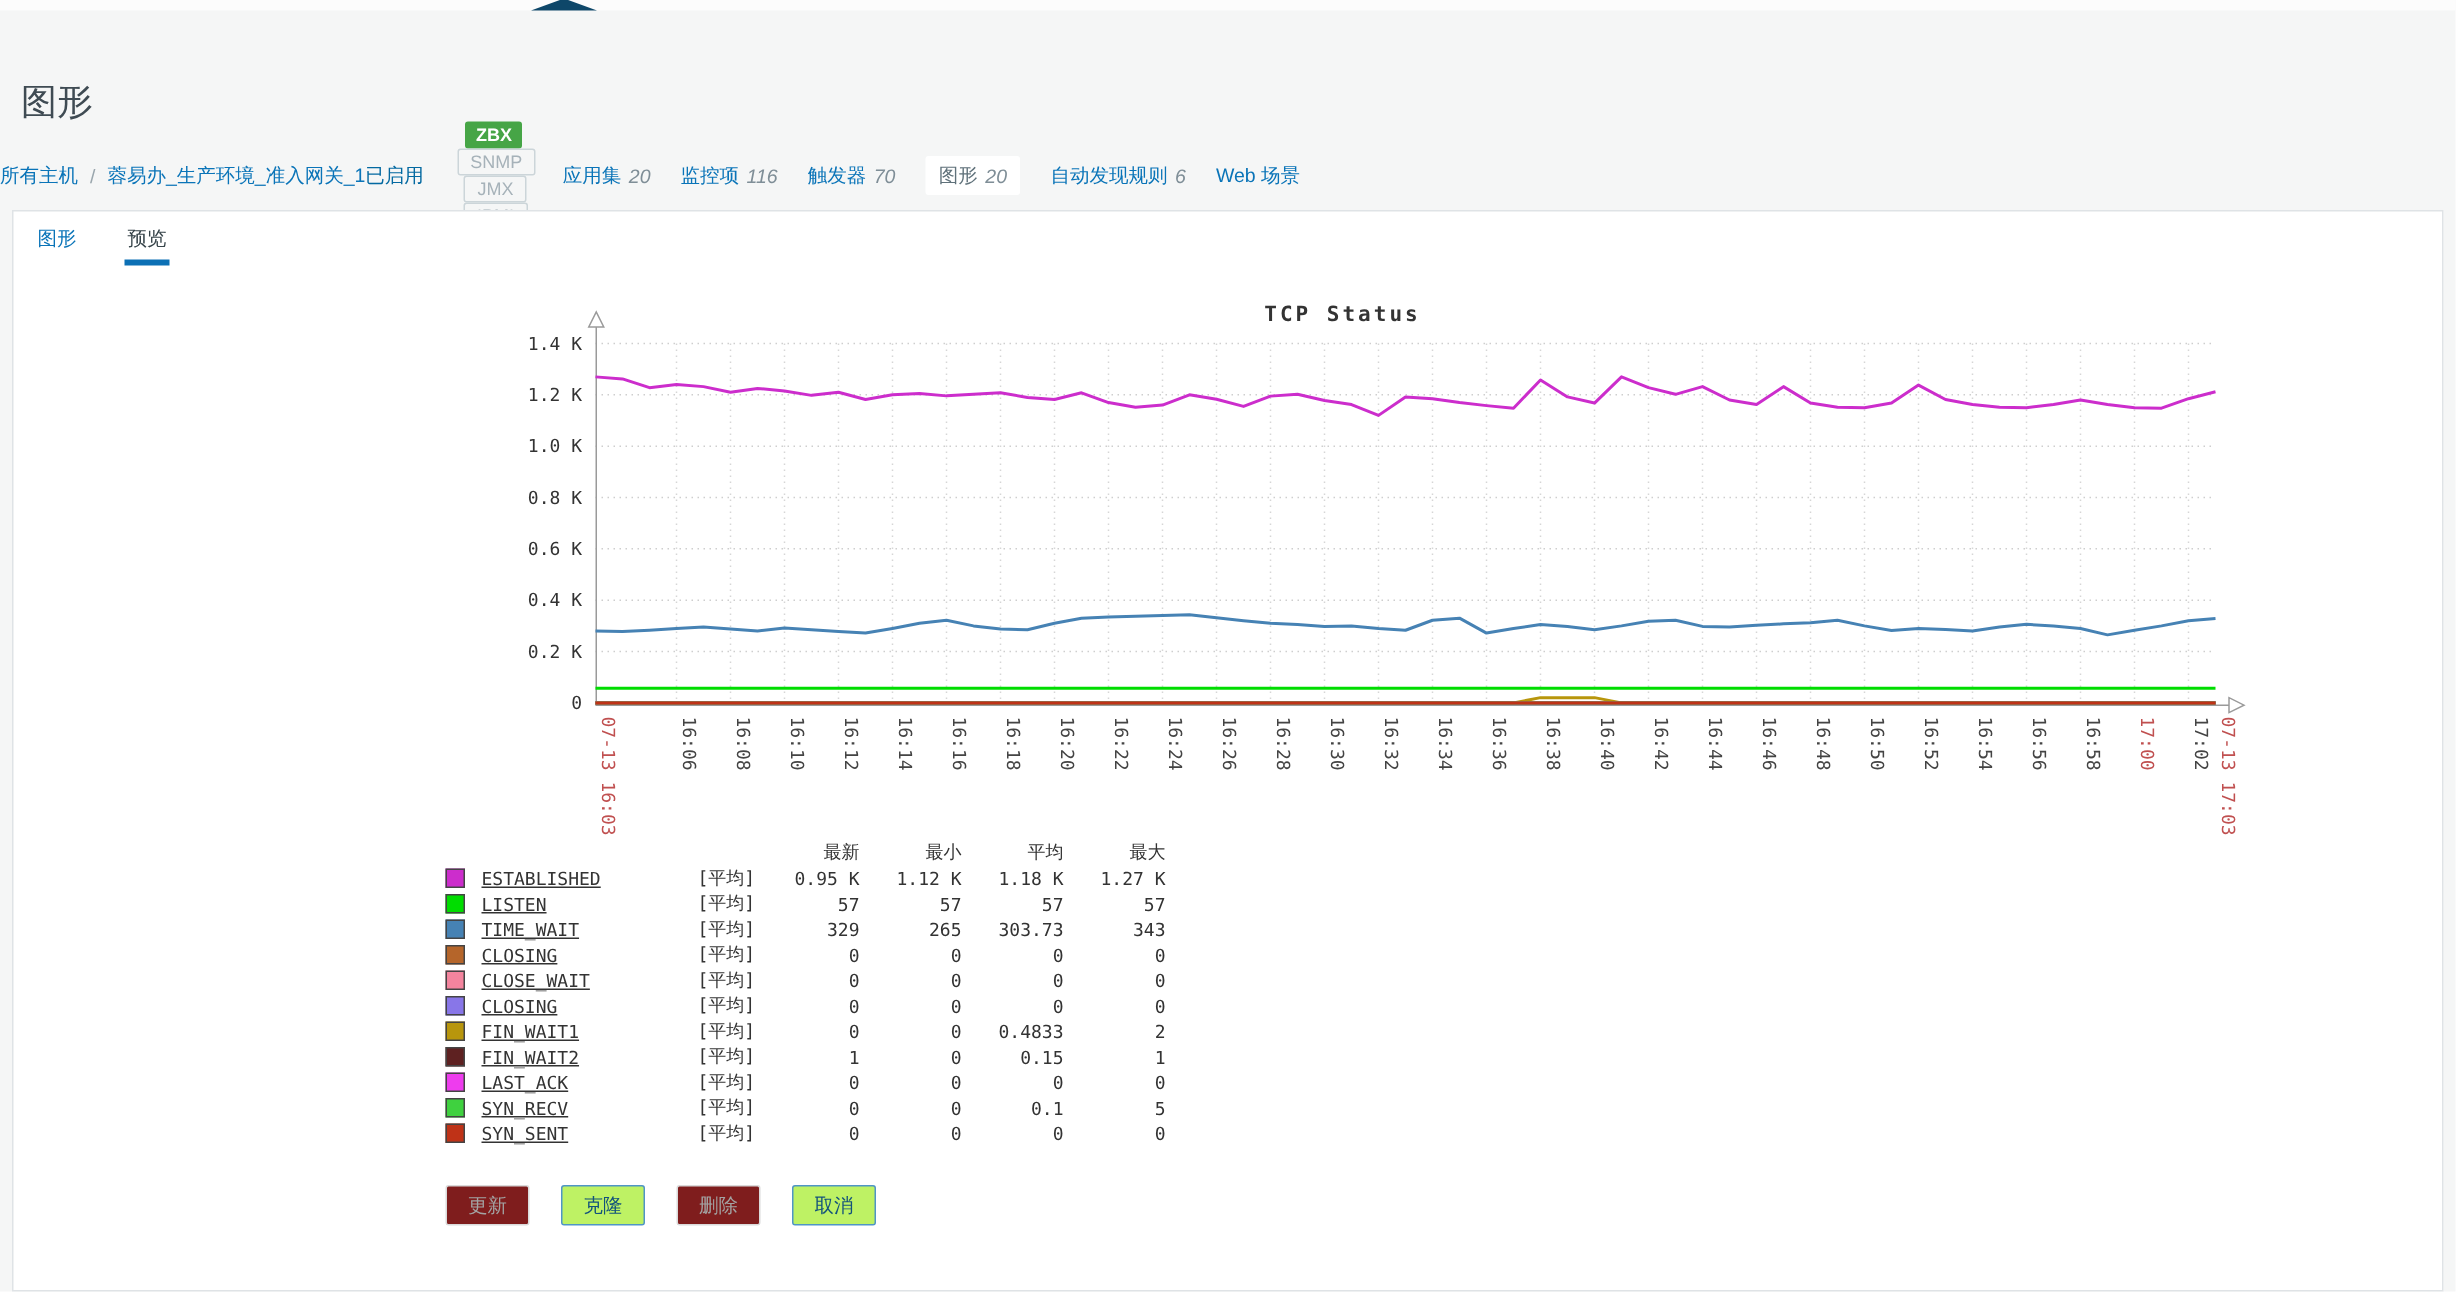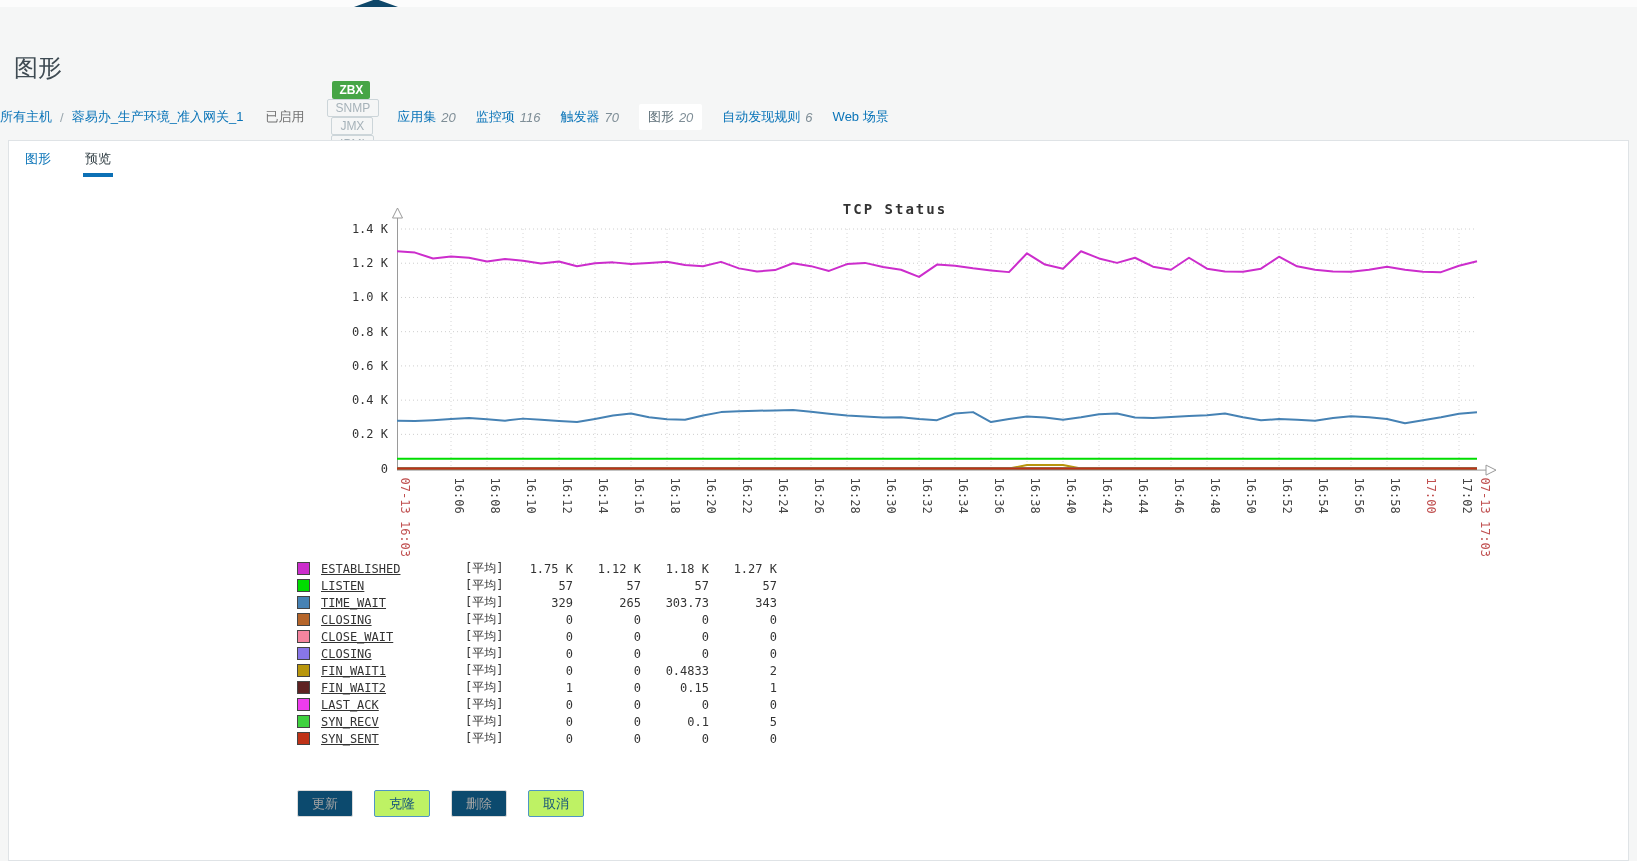--- a/index.html
+++ b/index.html
@@ -17,21 +17,21 @@
   .nav-item.active{color:#ffffff;}
   .nav-underline{position:absolute;left:11px;right:11px;bottom:2px;height:3px;background:#4c9fd2;}
 
   
   .page-title{position:absolute;left:14px;top:52px;font-size:24px;color:#3f4b53;}
 
   
   .breadcrumb{position:absolute;left:0;top:104px;height:26px;display:flex;align-items:center;font-size:13px;color:#7f8e97;}
   .bc-link{color:#0a74b8;text-decoration:none;cursor:pointer;}
   .bc-sep{margin:0 8px;color:#9aa6ad;}
-  .bc-status{margin-left:22px;color:#737373;}
+  .bc-status{color:#0369a1;}
   .agent-badges{margin-left:22px;display:inline-flex;align-items:center;flex-direction:column;}
   .agent-badge{font-size:12px;padding:2px 7px;border-radius:2px;}
   .agent-badge.on{background:#46a546;color:#fff;font-weight:bold;margin-right:3px;}
   .agent-badge.off{color:#a6b2b9;border:1px solid #ccd5d9;padding:1px 8px;background:transparent;}
   .agent-badge.off + .agent-badge.off{margin-left:-1px;}
   .bc-links{margin-left:18px;display:inline-flex;align-items:center;gap:20px;}
   .bc-entity{display:inline-flex;align-items:center;gap:5px;}
   .bc-entity-label{color:#0a74b8;text-decoration:none;cursor:pointer;}
   .bc-count{color:#7f8e97;font-style:italic;}
   .bc-entity.current{background:#ffffff;border-radius:2px;padding:4px 9px;}
@@ -55,21 +55,21 @@
   .lg-swatch{width:11px;height:11px;border:1px solid #444;box-sizing:content-box;}
   .lg-name{padding-left:8px;white-space:nowrap;text-decoration:underline;}
   .lg-func{padding-left:4px;}
   .lg-val{text-align:right;white-space:nowrap;}
   .lg-head .lg-val{color:#333;}
 
   
   .footer-buttons{position:absolute;left:297px;top:790px;display:flex;gap:21px;}
   .fbtn{height:27px;padding:0 14px;font-size:13px;border-radius:2px;font-family:"Liberation Sans",sans-serif;}
   .fbtn.enabled{background:#bef264;border:1px solid #4f95c5;color:#13527c;cursor:pointer;}
-  .fbtn.disabled{background:#0c4a6e;border:1px solid #dadada;color:#a3a3a3;}
+  .fbtn.disabled{background:#7f1d1d;border:1px solid #dadada;color:#a3a3a3;}
 </style>
 </head>
 <body>
 
 <div class="screen">
   <div class="topstrip">
     <div class="menu-pointer"></div>
   </div>
 
 
@@ -213,25 +213,34 @@
       <polyline points="57,273.6 75,273.6 93,273.6 111,273.6 129,273.6 147,273.6 165,273.6 183,273.6 201,273.6 219,273.6 237,273.6 255,273.6 273,273.6 291,273.6 309,273.6 327,273.6 345,273.6 363,273.6 381,273.6 399,273.6 417,273.6 435,273.6 453,273.6 471,273.6 489,273.6 507,273.6 525,273.6 543,273.6 561,273.6 579,273.6 597,273.6 615,273.6 633,273.6 651,273.6 669,273.6 687,273.6 705,273.6 723,273.6 741,273.6 759,273.6 777,273.6 795,273.6 813,273.6 831,273.6 849,273.6 867,273.6 885,273.6 903,273.6 921,273.6 939,273.6 957,273.6 975,273.6 993,273.6 1011,273.6 1029,273.6 1047,273.6 1065,273.6 1083,273.6 1101,273.6 1119,273.6 1137,273.6" fill="none" stroke="#8876E8" stroke-width="2" stroke-linejoin="round"></polyline>
       <polyline points="57,273.6 75,273.6 93,273.6 111,273.6 129,273.6 147,273.6 165,273.6 183,273.6 201,273.6 219,273.6 237,273.6 255,273.6 273,273.6 291,273.6 309,273.6 327,273.6 345,273.6 363,273.6 381,273.6 399,273.6 417,273.6 435,273.6 453,273.6 471,273.6 489,273.6 507,273.6 525,273.6 543,273.6 561,273.6 579,273.6 597,273.6 615,273.6 633,273.6 651,273.6 669,273.6 687,270.1 705,270.1 723,270.1 741,273.6 759,273.6 777,273.6 795,273.6 813,273.6 831,273.6 849,273.6 867,273.6 885,273.6 903,273.6 921,273.6 939,273.6 957,273.6 975,273.6 993,273.6 1011,273.6 1029,273.6 1047,273.6 1065,273.6 1083,273.6 1101,273.6 1119,273.6 1137,273.6" fill="none" stroke="#B8960C" stroke-width="2" stroke-linejoin="round"></polyline>
       <polyline points="57,273.6 75,273.6 93,273.6 111,273.6 129,273.6 147,273.6 165,273.6 183,273.6 201,273.6 219,273.6 237,273.6 255,273.6 273,273.6 291,273.6 309,273.6 327,273.6 345,273.6 363,273.6 381,273.6 399,273.6 417,273.6 435,273.6 453,273.6 471,273.6 489,273.6 507,273.6 525,273.6 543,273.6 561,273.6 579,273.6 597,273.6 615,273.6 633,273.6 651,273.6 669,273.6 687,273.6 705,273.6 723,273.6 741,273.6 759,273.6 777,273.6 795,273.6 813,273.6 831,273.6 849,273.6 867,273.6 885,273.6 903,273.6 921,273.6 939,273.6 957,273.6 975,273.6 993,273.6 1011,273.6 1029,273.6 1047,273.6 1065,273.6 1083,273.6 1101,273.6 1119,273.6 1137,273.6" fill="none" stroke="#5E2121" stroke-width="2" stroke-linejoin="round"></polyline>
       <polyline points="57,273.6 75,273.6 93,273.6 111,273.6 129,273.6 147,273.6 165,273.6 183,273.6 201,273.6 219,273.6 237,273.6 255,273.6 273,273.6 291,273.6 309,273.6 327,273.6 345,273.6 363,273.6 381,273.6 399,273.6 417,273.6 435,273.6 453,273.6 471,273.6 489,273.6 507,273.6 525,273.6 543,273.6 561,273.6 579,273.6 597,273.6 615,273.6 633,273.6 651,273.6 669,273.6 687,273.6 705,273.6 723,273.6 741,273.6 759,273.6 777,273.6 795,273.6 813,273.6 831,273.6 849,273.6 867,273.6 885,273.6 903,273.6 921,273.6 939,273.6 957,273.6 975,273.6 993,273.6 1011,273.6 1029,273.6 1047,273.6 1065,273.6 1083,273.6 1101,273.6 1119,273.6 1137,273.6" fill="none" stroke="#EE3CEE" stroke-width="2" stroke-linejoin="round"></polyline>
       <polyline points="57,273.6 75,273.6 93,273.6 111,273.6 129,273.6 147,273.6 165,273.6 183,273.6 201,273.6 219,273.6 237,273.6 255,273.6 273,273.6 291,273.6 309,273.6 327,273.6 345,273.6 363,273.6 381,273.6 399,273.6 417,273.6 435,273.6 453,273.6 471,273.6 489,273.6 507,273.6 525,273.6 543,273.6 561,273.6 579,273.6 597,273.6 615,273.6 633,273.6 651,273.6 669,273.6 687,273.6 705,273.6 723,273.6 741,273.6 759,273.6 777,273.6 795,273.6 813,273.6 831,273.6 849,273.6 867,273.6 885,273.6 903,273.6 921,273.6 939,273.6 957,273.6 975,273.6 993,273.6 1011,273.6 1029,273.6 1047,273.6 1065,273.6 1083,273.6 1101,273.6 1119,273.6 1137,273.6" fill="none" stroke="#3FD13F" stroke-width="2" stroke-linejoin="round"></polyline>
       <polyline points="57,273.6 75,273.6 93,273.6 111,273.6 129,273.6 147,273.6 165,273.6 183,273.6 201,273.6 219,273.6 237,273.6 255,273.6 273,273.6 291,273.6 309,273.6 327,273.6 345,273.6 363,273.6 381,273.6 399,273.6 417,273.6 435,273.6 453,273.6 471,273.6 489,273.6 507,273.6 525,273.6 543,273.6 561,273.6 579,273.6 597,273.6 615,273.6 633,273.6 651,273.6 669,273.6 687,273.6 705,273.6 723,273.6 741,273.6 759,273.6 777,273.6 795,273.6 813,273.6 831,273.6 849,273.6 867,273.6 885,273.6 903,273.6 921,273.6 939,273.6 957,273.6 975,273.6 993,273.6 1011,273.6 1029,273.6 1047,273.6 1065,273.6 1083,273.6 1101,273.6 1119,273.6 1137,273.6" fill="none" stroke="#BF3217" stroke-width="2" stroke-linejoin="round"></polyline>
       <text x="555" y="19" text-anchor="middle" fill="#333" font-weight="bold" font-family="&quot;DejaVu Sans Mono&quot;,monospace" font-size="14" letter-spacing="2">TCP Status</text>
     </svg>
 
   <div class="legend" id="legend">
+      <div class="lg-row lg-head">
+        <span></span>
+        <span></span>
+        <span></span>
+        <span class="lg-val">最新</span>
+        <span class="lg-val">最小</span>
+        <span class="lg-val">平均</span>
+        <span class="lg-val">最大</span>
+      </div>
       <div class="lg-row">
         <span class="lg-swatch" style="background: rgb(204, 45, 204);"></span>
         <span class="lg-name">ESTABLISHED</span>
         <span class="lg-func">[平均]</span>
-        <span class="lg-val">1.75 K</span>
+        <span class="lg-val">0.95 K</span>
         <span class="lg-val">1.12 K</span>
         <span class="lg-val">1.18 K</span>
         <span class="lg-val">1.27 K</span>
       </div>
       <div class="lg-row">
         <span class="lg-swatch" style="background: rgb(0, 221, 0);"></span>
         <span class="lg-name">LISTEN</span>
         <span class="lg-func">[平均]</span>
         <span class="lg-val">57</span>
         <span class="lg-val">57</span>

